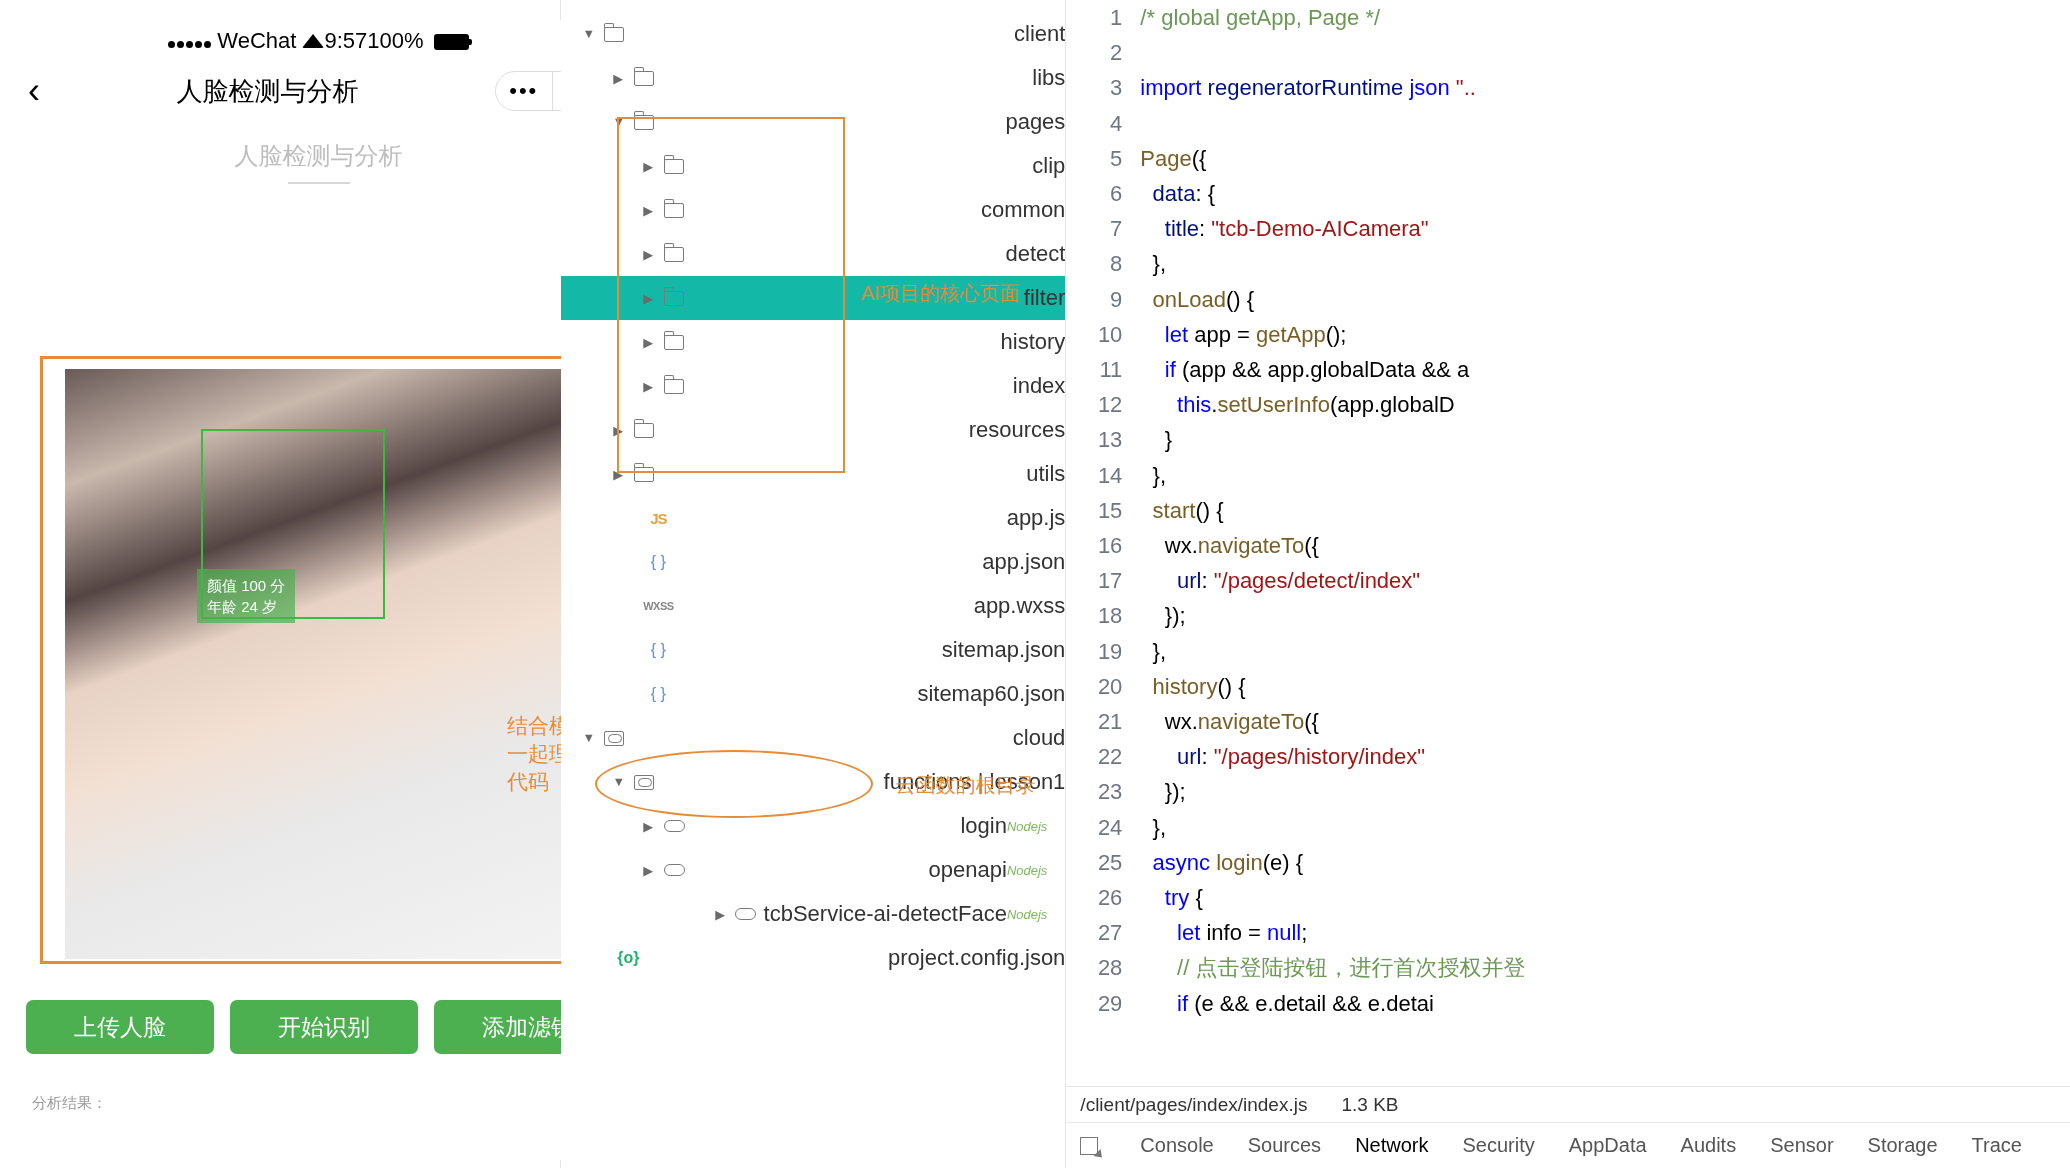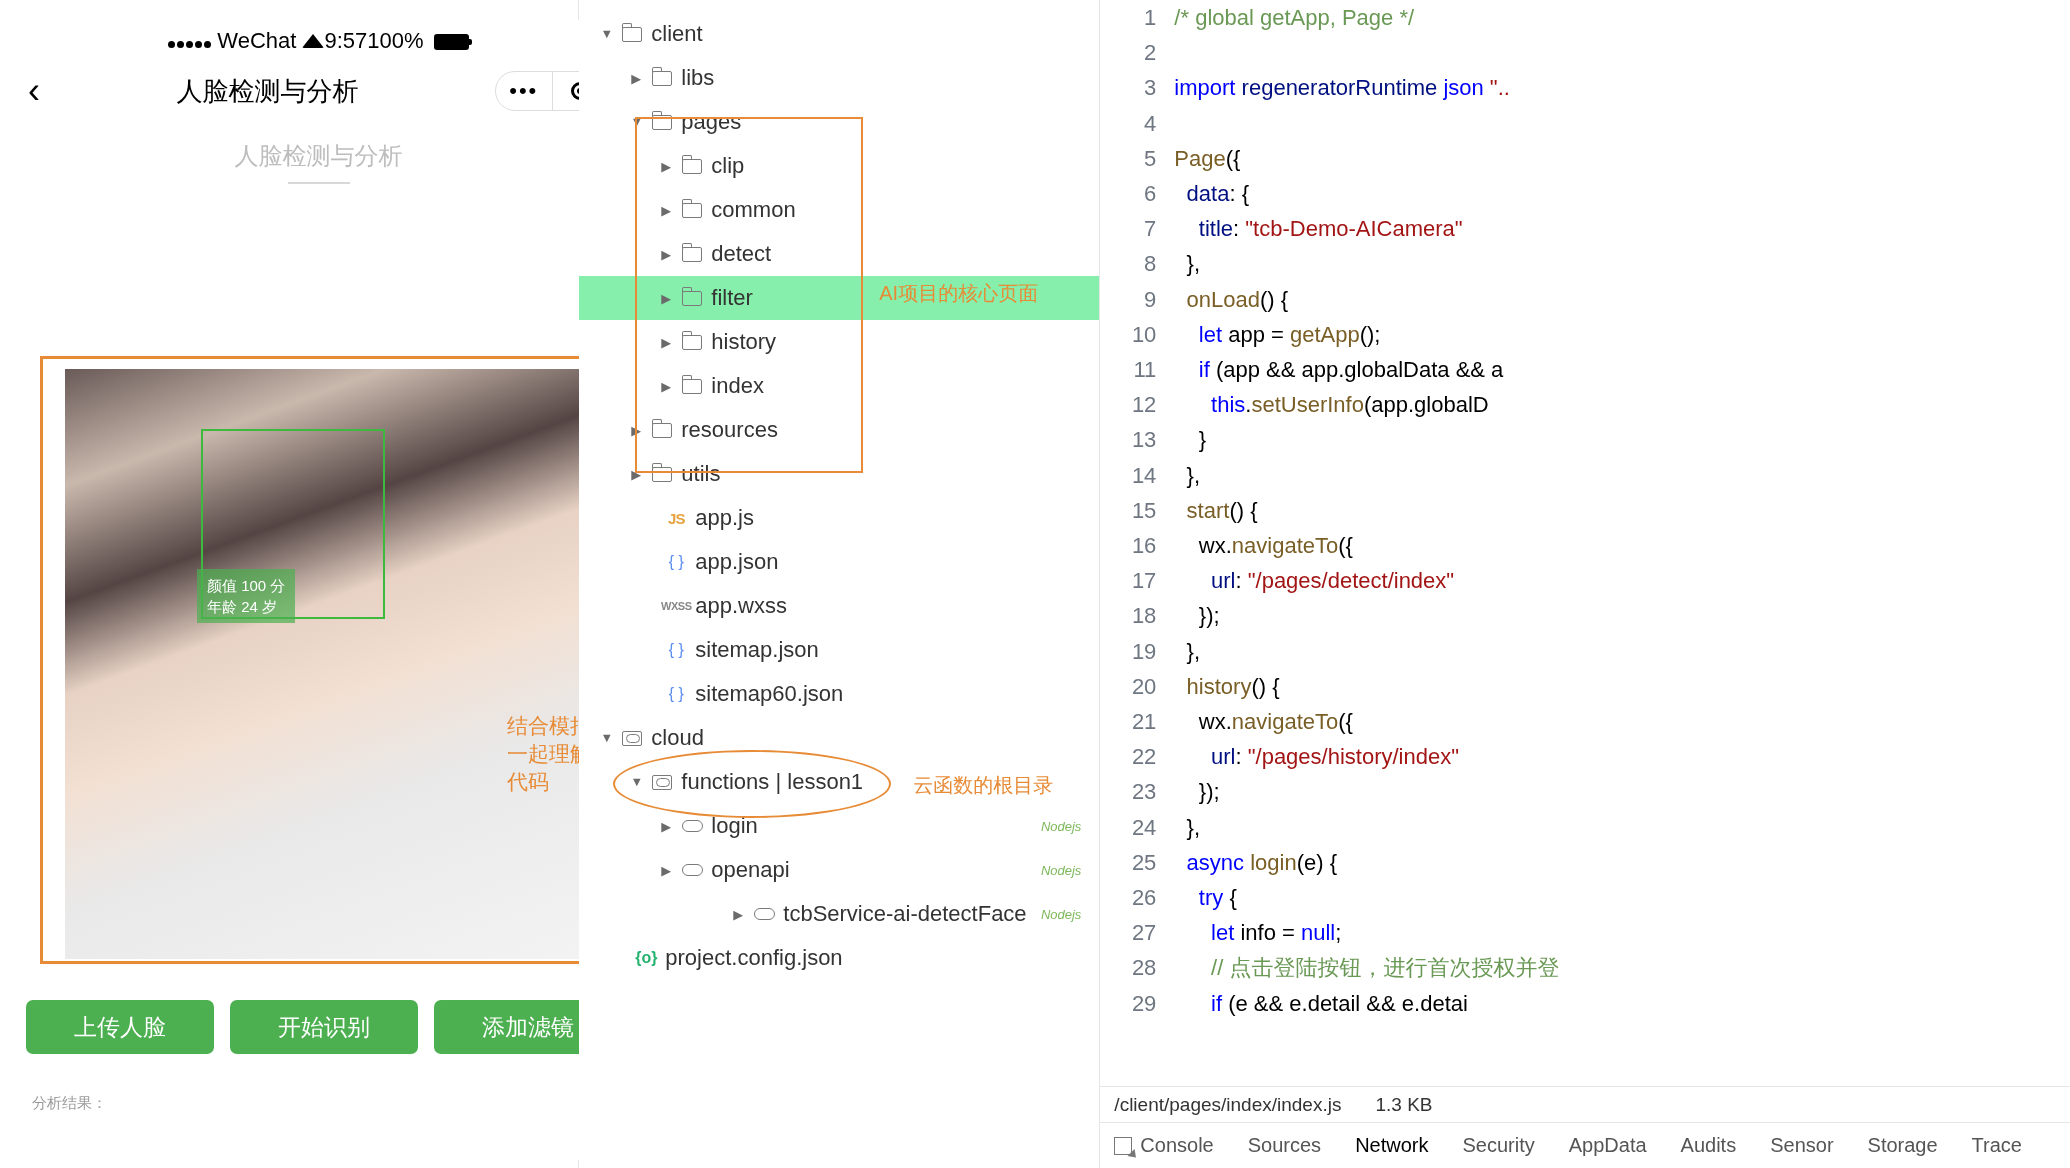--- a/index.html
+++ b/index.html
@@ -24,23 +24,23 @@
 .sub { text-align:center; color:#bdbdbd; font-size:24px; margin-top:20px; }
 .subline { width:62px; height:2px; background:#d8d8d8; margin:10px auto 0; }
 .imgbox { position:absolute; left:30px; top:336px; width:560px; height:608px; border:3px solid #e78b36; }
 .face { position:absolute; left:22px; top:10px; width:516px; height:590px; background:linear-gradient(160deg,#6a5a58 0%,#c9b8ac 15%,#544544 30%,#e7d2c4 42%,#f2e0d3 55%,#e9e9e9 70%,#f3f3f3 100%); }
 .rect { position:absolute; left:158px; top:70px; width:184px; height:190px; border:2px solid #3dba3d; }
 .tag { position:absolute; left:154px; top:210px; background:rgba(76,175,80,.7); color:#fff; font-size:15px; padding:6px 10px; line-height:1.4; }
 .ann1 { position:absolute; left:497px; top:692px; color:#e78b36; font-size:21px; }
 .btns { position:absolute; left:16px; top:980px; display:flex; gap:16px; }
 .btn { background:#4caf50; color:#fff; border-radius:7px; width:188px; height:54px; display:flex; align-items:center; justify-content:center; font-size:23px; }
 .res { position:absolute; left:22px; top:1074px; color:#9a9a9a; font-size:15px; }
-.tree { width:573px; height:100%; background:#fff; border-right:1px solid #e6e6e6; position:relative; padding-top:12px; font-size:22px; color:#333; overflow:hidden; }
+.tree { width:573px; height:100%; background:#fff; border-right:1px solid #e6e6e6; position:relative; padding-top:12px; font-size:22px; color:#333; overflow:hidden;text-align:right; }
 .node { display:flex; align-items:center; height:44px; white-space:nowrap; cursor:default; }
-.hl { background:#86efac; }
+.hl { background:#14b8a6; }
 .arr { width:14px; display:inline-block; text-align:center; color:#6b6b6b; font-size:16px; }
 .fold::before { content:'▶'; display:inline-block; transform:scale(.8); }
 .open::before { content:'▼'; display:inline-block; transform:scale(.8); }
 .ico { width:22px; height:22px; margin:0 8px; display:inline-flex; align-items:center; justify-content:center; }
 .foldr { width:20px; height:15px; border:1.5px solid #7a7a7a; border-radius:2px; position:relative; }
 .foldr::before { content:''; position:absolute; top:-5px; left:-1.5px; width:8px; height:4px; border:1.5px solid #7a7a7a; border-bottom:none; border-radius:2px 2px 0 0; }
 .cloudf { width:20px; height:15px; border:1.5px solid #7a7a7a; border-radius:2px; position:relative; }
 .cloudf::after { content:''; position:absolute; top:2px; left:3px; width:12px; height:7px; border:1.5px solid #7a7a7a; border-radius:7px; }
 .cloudi { width:21px; height:12px; border:1.5px solid #7a7a7a; border-radius:12px; }
 .js { color:#e6a23c; font-weight:600; font-size:15px; letter-spacing:-1px; }
@@ -57,21 +57,21 @@
 .ln { display:flex; }
 .gut { width:74px; text-align:right; padding-right:18px; color:#6e7681; user-select:none; }
 .src { white-space:pre; }
 .c-cm { color:#6a9955; }
 .c-kw { color:#0000ff; }
 .c-fn { color:#795e26; }
 .c-str { color:#a31515; }
 .c-id { color:#001080; }
 .c-pl { color:#000; }
 .fstat { height:36px; border-top:1px solid #e6e6e6; display:flex; align-items:center; padding:0 14px; font-size:19px; color:#333; gap:34px; }
-.tabs { height:46px; border-top:1px solid #e6e6e6; display:flex; align-items:center; padding:0 14px; font-size:20px; color:#555; }
+.tabs { height:46px; border-top:1px solid #e6e6e6; display:flex; align-items:center; padding:0 14px; font-size:20px; color:#555; gap:34px; }
 .tabs .tb { cursor:pointer; }
 .tb.active { color:#000; font-weight:500; }
 .pick { width:18px; height:18px; border:1.6px solid #777; position:relative; margin-right:8px; }
 .pick::after { content:''; position:absolute; right:-6px; bottom:-6px; width:0; height:0; border-left:7px solid #777; border-top:5px solid transparent; border-bottom:5px solid transparent; transform:rotate(45deg); }
 </style>
 </head>
 <body>
 
 <div class="sim">
   <div class="phone">

